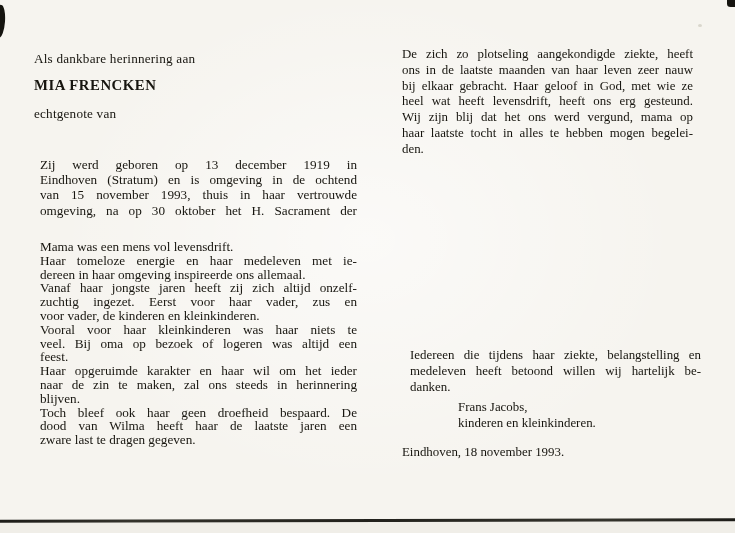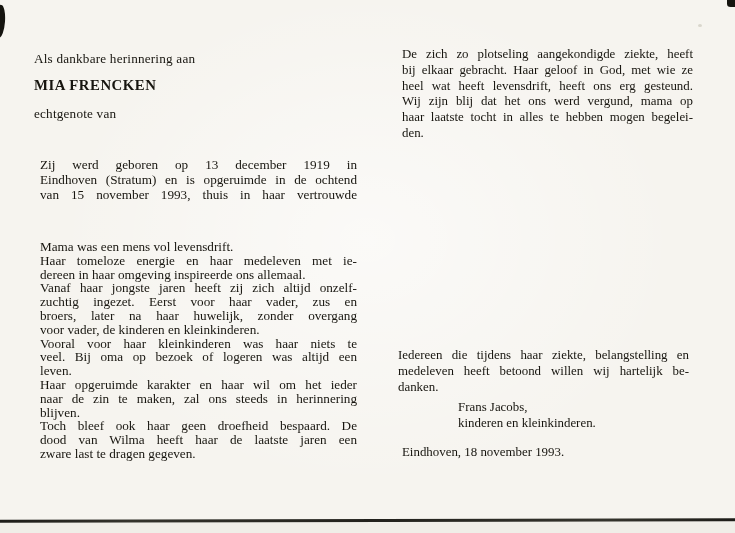--- a/index.html
+++ b/index.html
@@ -60,21 +60,21 @@
     left: 40px; top: 240px; width: 317px;
     font-size: 13.2px; line-height: 13.8px;
   }
 
   
   .para.illness {
     left: 402px; top: 47px; width: 291px;
     font-size: 12.9px; line-height: 15.8px;
   }
   .para.thanks {
-    left: 398px; top: 348px; width: 291px;
+    left: 410px; top: 348px; width: 291px;
     font-size: 12.9px; line-height: 15.8px;
   }
   .para.signature {
     left: 458px; top: 400px; width: 235px;
     font-size: 12.9px; line-height: 15.6px;
   }
   .dateline {
     position: absolute;
     left: 402px; top: 445px;
     font-size: 12.9px;
@@ -122,57 +122,58 @@
 <body>
 
 <div id="page">
 
   <div class="hdr intro">Als dankbare herinnering aan</div>
   <div class="hdr name">MIA FRENCKEN</div>
   <div class="hdr relation">echtgenote van</div>
 
   <div class="para birth">
       <div class="line">Zij werd geboren op 13 december 1919 in</div>
-      <div class="line">Eindhoven (Stratum) en is opgeruimde in de ochtend</div>
+      <div class="line">Eindhoven (Stratum) en is omgeving in de ochtend</div>
       <div class="line">van 15 november 1993, thuis in haar vertrouwde</div>
+      <div class="line">omgeving, na op 30 oktober het H. Sacrament der</div>
     </div>
 
   <div class="para life">
       <div>
         <div class="line last">Mama was een mens vol levensdrift.</div>
       </div>
       <div>
         <div class="line">Haar tomeloze energie en haar medeleven met ie-</div>
         <div class="line last">dereen in haar omgeving inspireerde ons allemaal.</div>
       </div>
       <div>
         <div class="line">Vanaf haar jongste jaren heeft zij zich altijd onzelf-</div>
         <div class="line">zuchtig ingezet. Eerst voor haar vader, zus en</div>
-        <div class="line">broers, later na haar huwelijk, zonder overgang</div>
         <div class="line last">voor vader, de kinderen en kleinkinderen.</div>
       </div>
       <div>
         <div class="line">Vooral voor haar kleinkinderen was haar niets te</div>
         <div class="line">veel. Bij oma op bezoek of logeren was altijd een</div>
-        <div class="line last">leven.</div>
+        <div class="line last">feest.</div>
       </div>
       <div>
         <div class="line">Haar opgeruimde karakter en haar wil om het ieder</div>
         <div class="line">naar de zin te maken, zal ons steeds in herinnering</div>
         <div class="line last">blijven.</div>
       </div>
       <div>
         <div class="line">Toch bleef ook haar geen droefheid bespaard. De</div>
         <div class="line">dood van Wilma heeft haar de laatste jaren een</div>
         <div class="line last">zware last te dragen gegeven.</div>
       </div>
     </div>
 
   <div class="para illness">
       <div class="line">De zich zo plotseling aangekondigde ziekte, heeft</div>
+      <div class="line">ons in de laatste maanden van haar leven zeer nauw</div>
       <div class="line">bij elkaar gebracht. Haar geloof in God, met wie ze</div>
       <div class="line">heel wat heeft levensdrift, heeft ons erg gesteund.</div>
       <div class="line">Wij zijn blij dat het ons werd vergund, mama op</div>
       <div class="line">haar laatste tocht in alles te hebben mogen begelei-</div>
       <div class="line last">den.</div>
     </div>
 
   <div class="para thanks">
       <div class="line">Iedereen die tijdens haar ziekte, belangstelling en</div>
       <div class="line">medeleven heeft betoond willen wij hartelijk be-</div>

